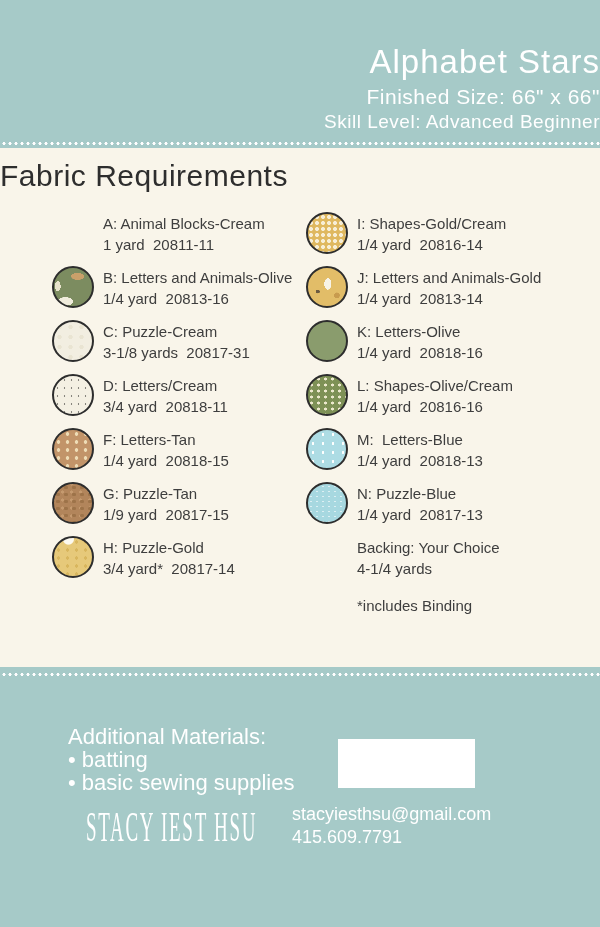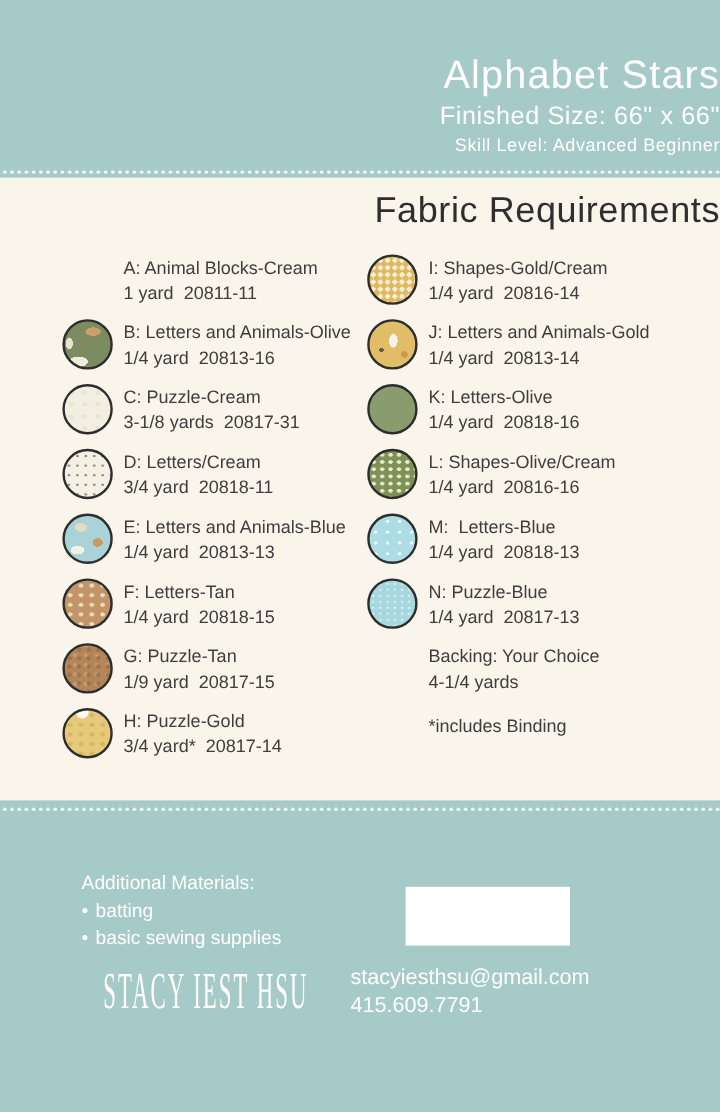--- a/index.html
+++ b/index.html
@@ -8,30 +8,30 @@
     background:#f9f5ea; font-family:"Liberation Sans", sans-serif;
     margin:0 auto;
   }
   
   .header{
     position:absolute; left:0; top:0; width:600px; height:148px;
     background:#a6cac8; color:#ffffff; text-align:right;
   }
   .title{padding-top:44px; font-size:33px; line-height:36px; letter-spacing:1px;}
   .subtitle{font-size:21px; line-height:23px; margin-top:5px; letter-spacing:.5px;}
-  .subtitle2{font-size:15px; line-height:23px; margin-top:2px; letter-spacing:.5px;}
+  .subtitle2{font-size:19px; line-height:23px; margin-top:2px; letter-spacing:.5px;}
   .dots{
     position:absolute; left:0; right:0; height:5px;
     background-image:radial-gradient(#ffffff 1.4px, rgba(255,255,255,0) 1.7px);
     background-size:6px 5px; background-position:1px 1px;
   }
   .header .dots{bottom:3px;}
   
   .fr-heading{
-    position:absolute; left:0; top:159px; width:600px; text-align:right;
+    position:absolute; left:0; top:159px; width:600px; text-align:left;
     font-size:30px; color:#2e2e2e; letter-spacing:.5px;
   }
   .col{position:absolute; top:212px;}
   .col-left{left:52px; width:252px;}
   .col-right{left:306px; width:266px;}
   .fr-row{display:flex; gap:9px; height:54px; align-items:flex-start;}
   .slot{width:42px; height:42px; flex:none;}
   .swatch{
     width:38px; height:38px; border-radius:50%;
     border:2px solid #2d2d2d; box-sizing:content-box;
@@ -112,21 +112,21 @@
     background-color:#a7d8e0;
     background-image:radial-gradient(rgba(255,255,255,.6) 1px, rgba(0,0,0,0) 1.3px);
     background-size:6px 5px;
   }
   
   .footer{
     position:absolute; left:0; top:667px; width:600px; height:260px;
     background:#a6cac8; color:#ffffff;
   }
   .footer .dots{top:4px;}
-  .additional{position:absolute; left:68px; top:58px; font-size:16px; line-height:23px;}
+  .additional{position:absolute; left:68px; top:58px; font-size:22px; line-height:23px;}
   .additional .bullet{margin-right:6px;}
   .whitebox{position:absolute; left:338px; top:72px; width:137px; height:49px; background:#ffffff;}
   .logo{
     position:absolute; left:86px; top:136px;
     font-family:"Liberation Serif", serif; font-size:34px; letter-spacing:3px;
     transform:scale(0.56,1.27); transform-origin:left top; white-space:nowrap;
   }
   .contact{position:absolute; left:292px; top:136px; width:230px; font-size:18px; line-height:23px;}
 </style>
 </head>
@@ -175,29 +175,20 @@
       <div class="slot">
           <div class="swatch sw-cream-letters"></div>
         </div>
       <div class="fr-text">
         <div class="fr-label">D: Letters/Cream</div>
         <div class="fr-qty">3/4 yard  20818-11</div>
       </div>
     </div>
     <div class="fr-row">
       <div class="slot">
-          <div class="swatch sw-blue-animals"></div>
-        </div>
-      <div class="fr-text">
-        <div class="fr-label">E: Letters and Animals-Blue</div>
-        <div class="fr-qty">1/4 yard  20813-13</div>
-      </div>
-    </div>
-    <div class="fr-row">
-      <div class="slot">
           <div class="swatch sw-tan-dots"></div>
         </div>
       <div class="fr-text">
         <div class="fr-label">F: Letters-Tan</div>
         <div class="fr-qty">1/4 yard  20818-15</div>
       </div>
     </div>
     <div class="fr-row">
       <div class="slot">
           <div class="swatch sw-tan-puzzle"></div>

